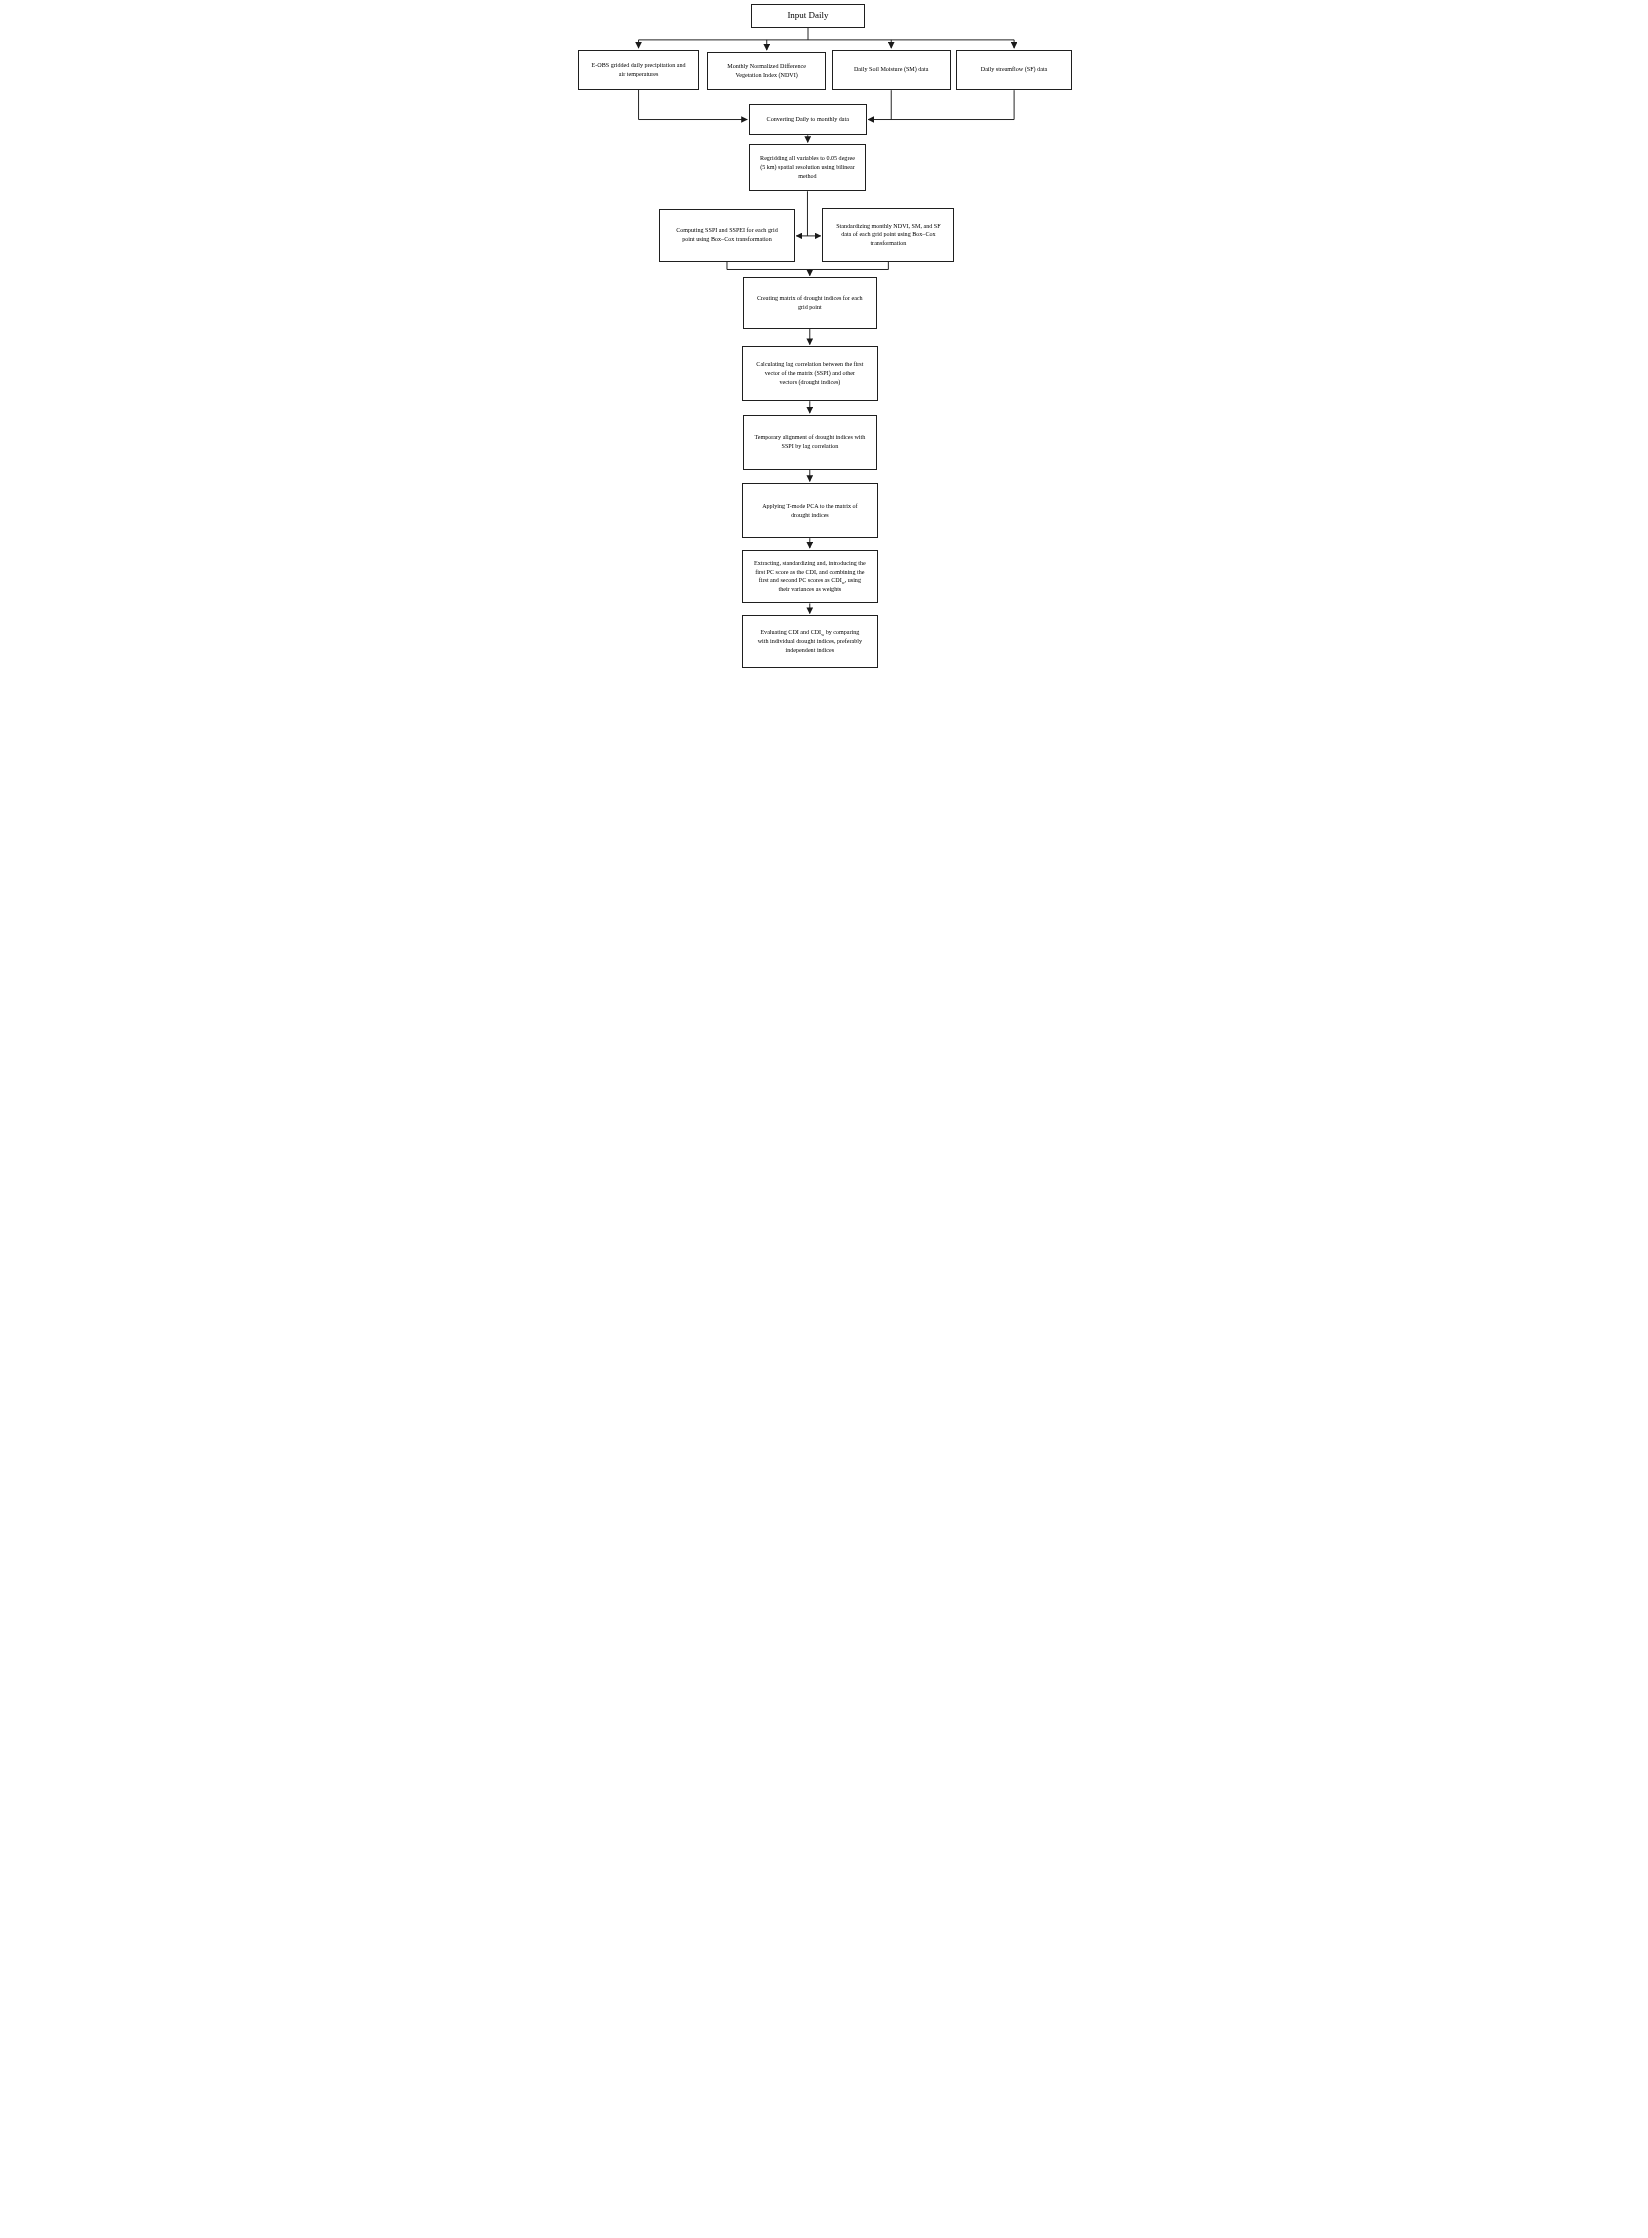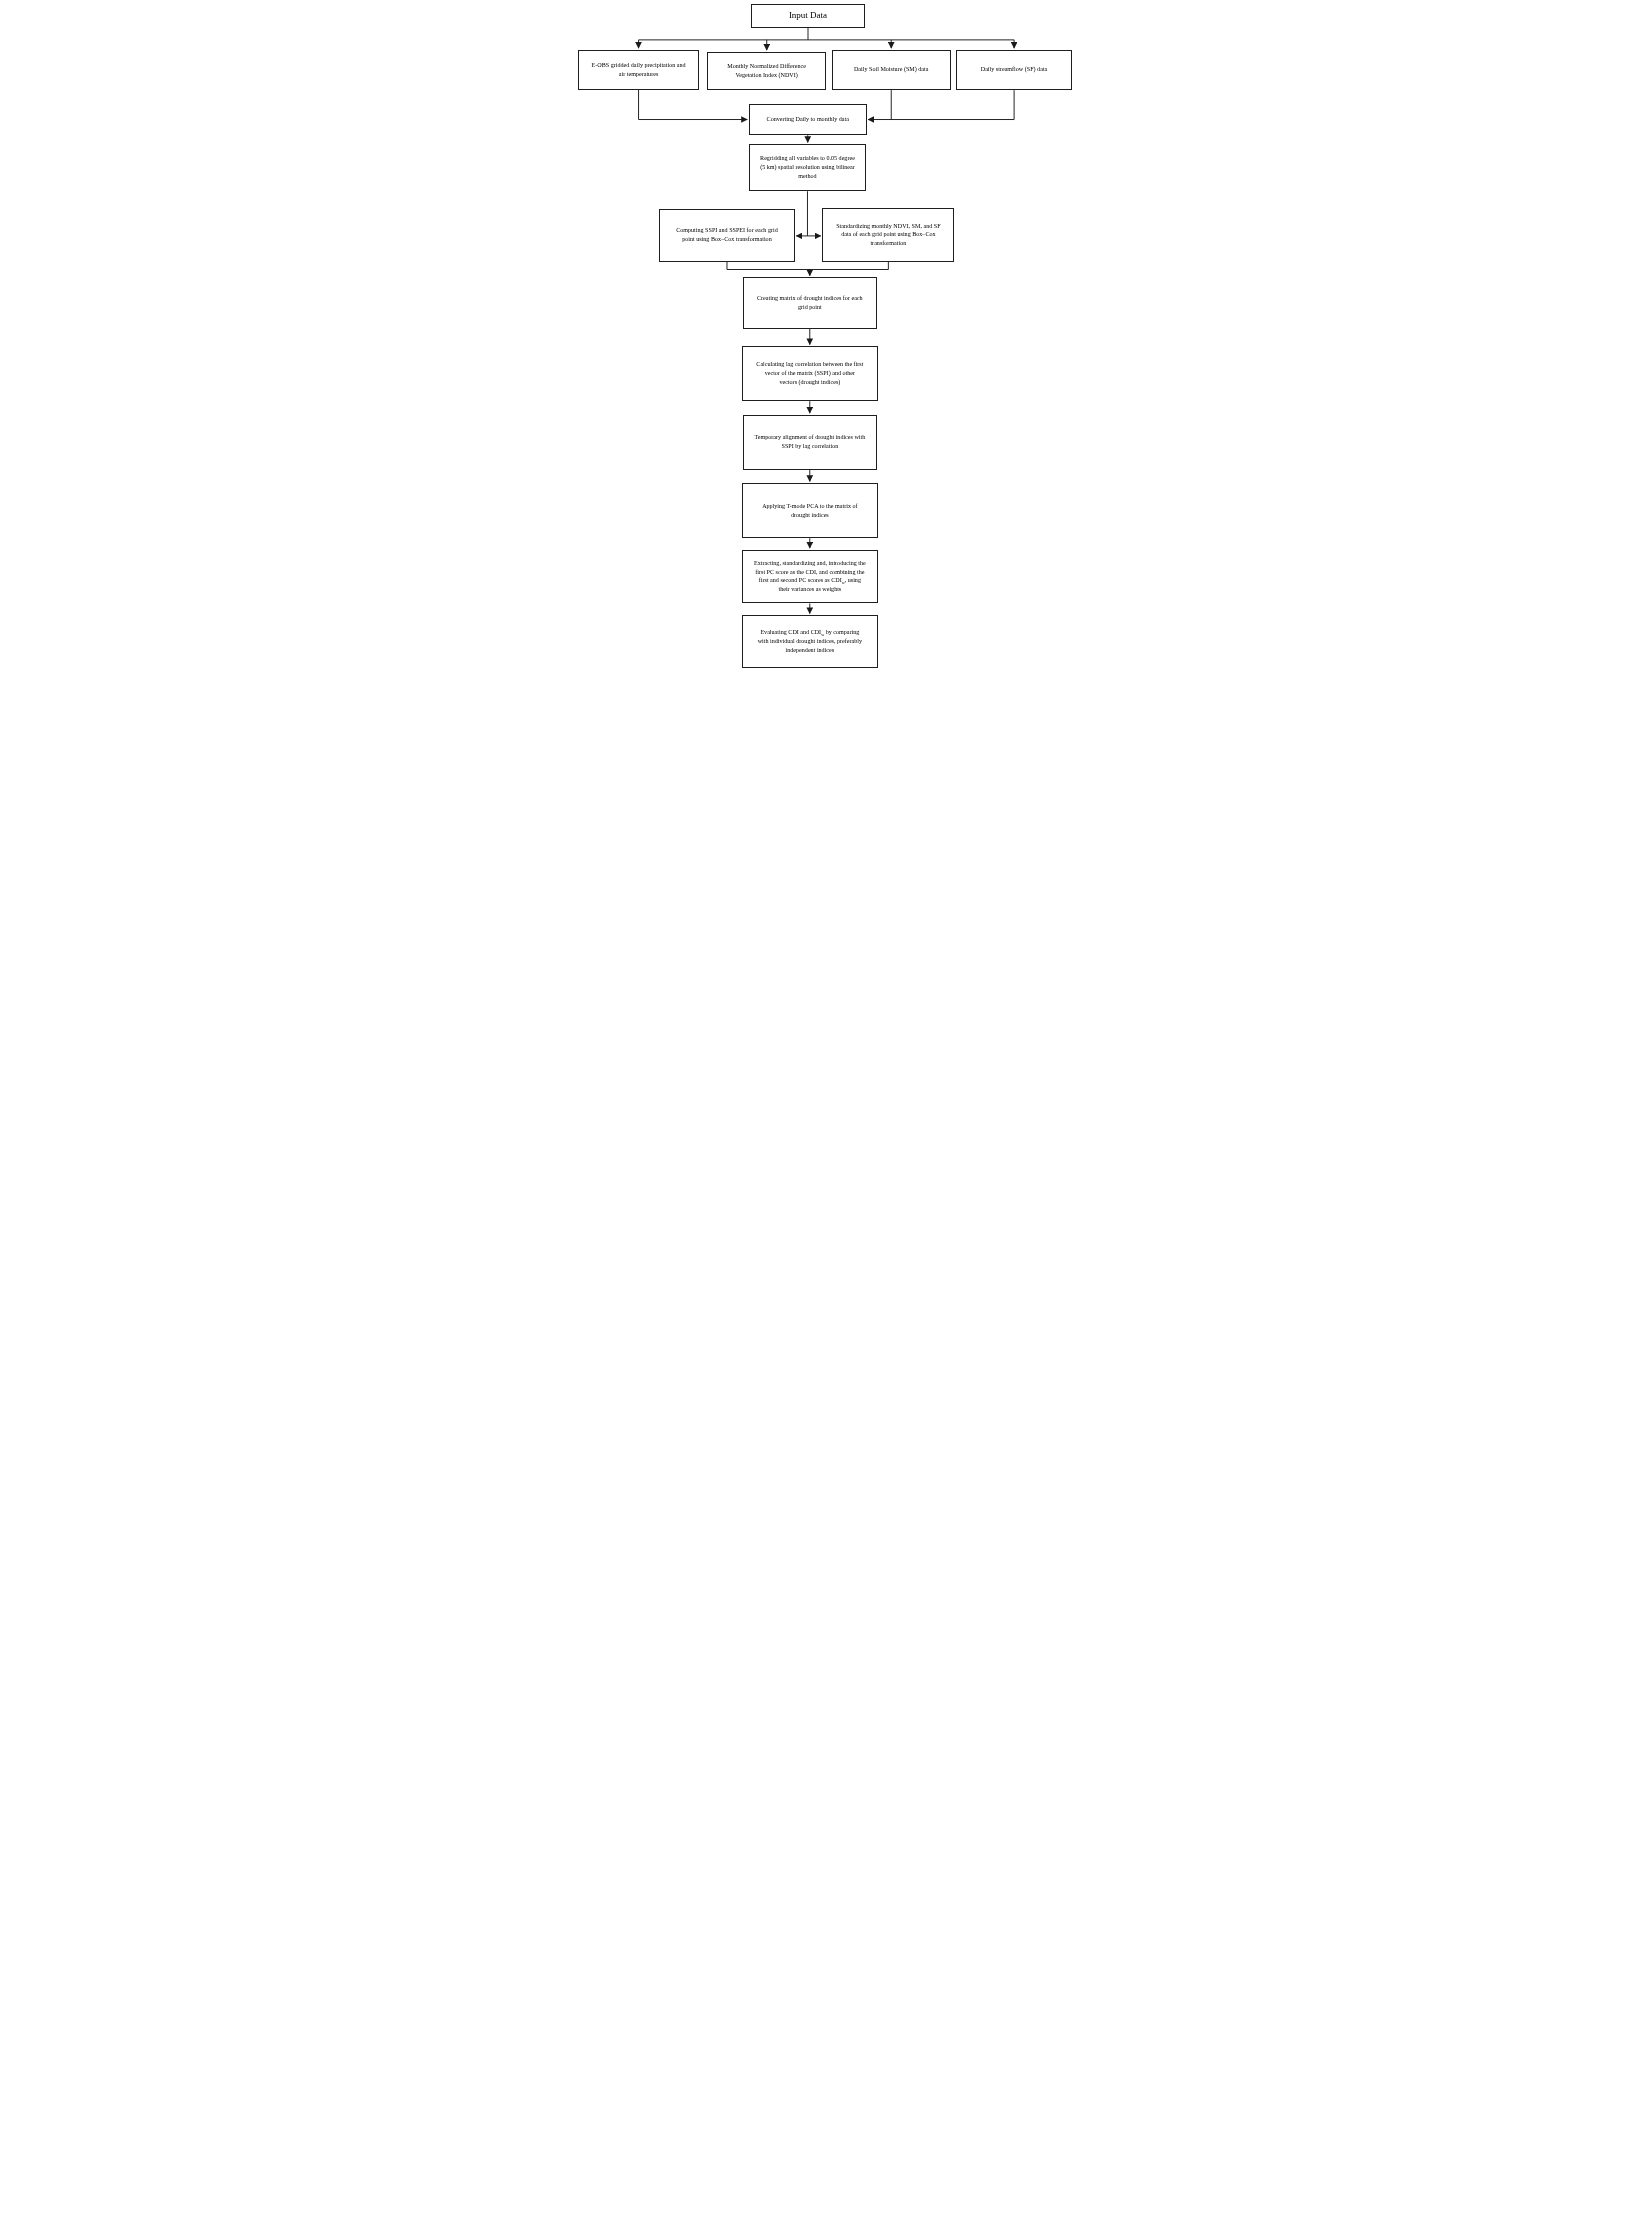--- a/index.html
+++ b/index.html
@@ -100,21 +100,21 @@
     <path d="M1718,1973 V2018" marker-end="url(#arrow)"></path>
 
     <path d="M1718,2408 V2522" marker-end="url(#arrow)"></path>
     <path d="M1718,2937 V3024" marker-end="url(#arrow)"></path>
     <path d="M1718,3438 V3524" marker-end="url(#arrow)"></path>
     <path d="M1718,3940 V4012" marker-end="url(#arrow)"></path>
     <path d="M1718,4418 V4491" marker-end="url(#arrow)"></path>
   </svg>
 
   <div class="box title b-input">
-    <span class="label">Input Data</span>
+    <span class="label">Input Daily</span>
   </div>
 
   <div class="box b-eobs">
     <span class="label">E-OBS gridded daily precipitation  and
 air temperatures</span>
   </div>
 
   <div class="box b-ndvi">
     <span class="label">Monthly Normalized Difference
 Vegetation Index (NDVI)</span>

